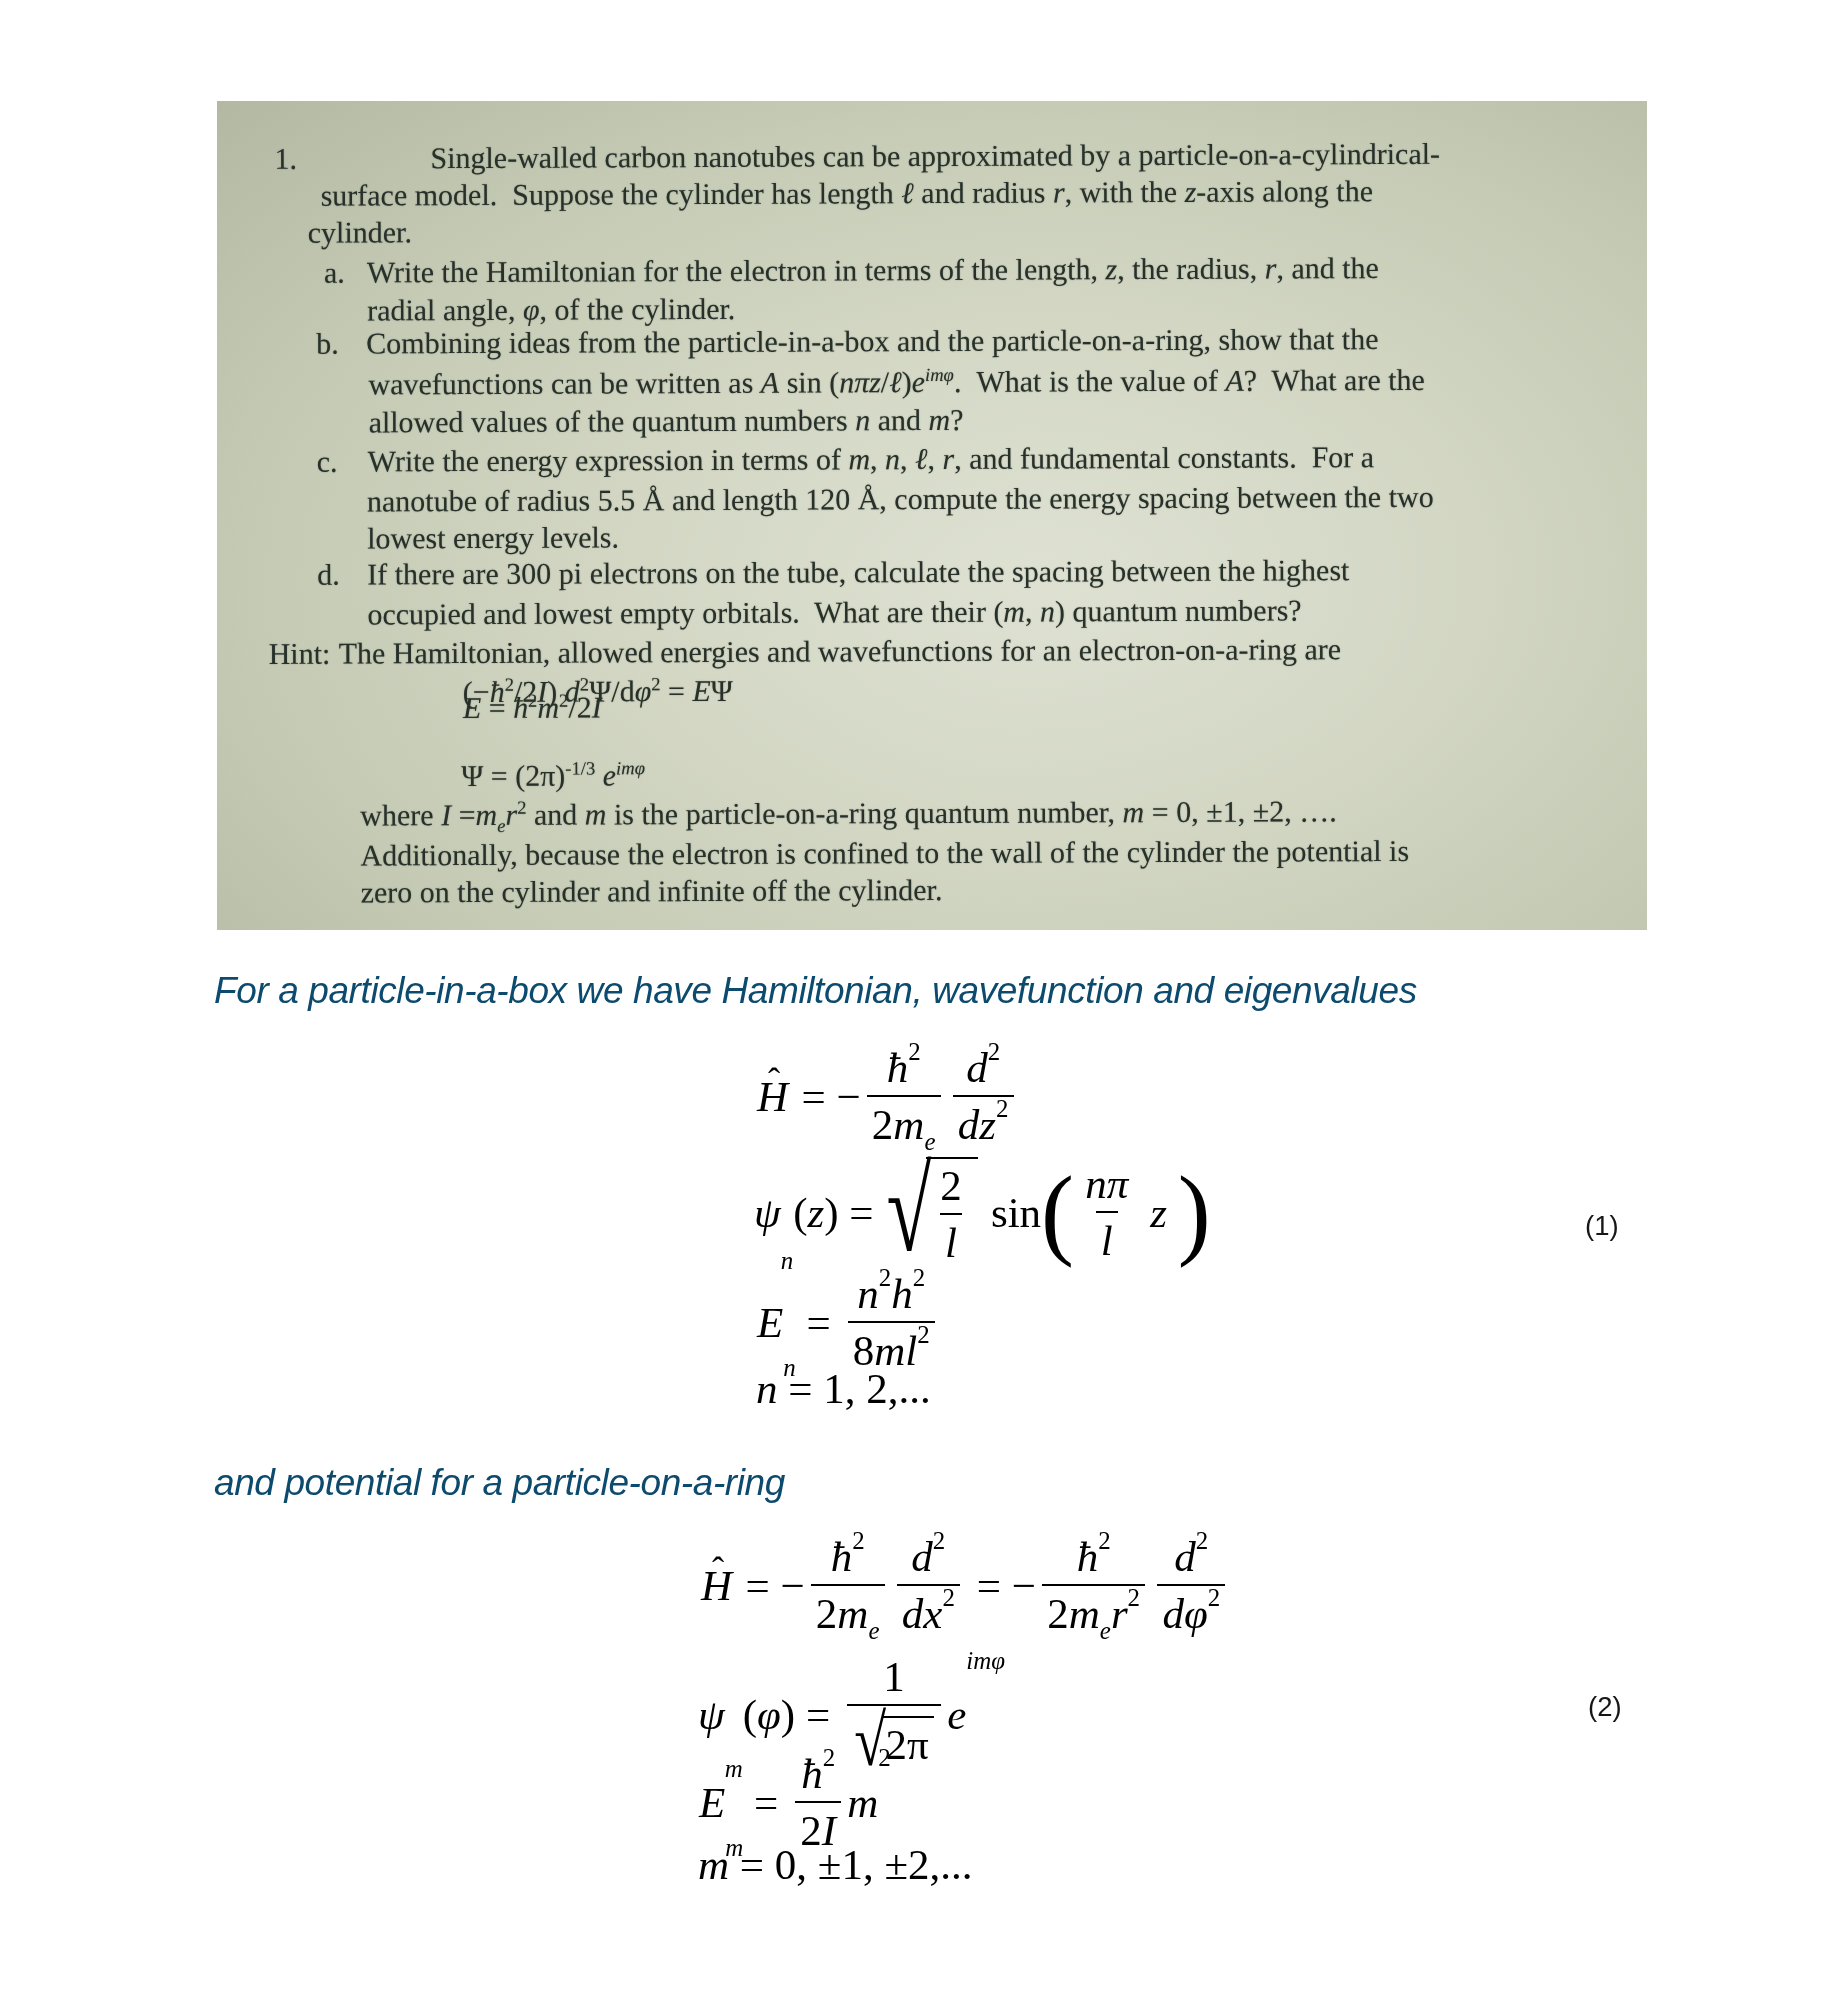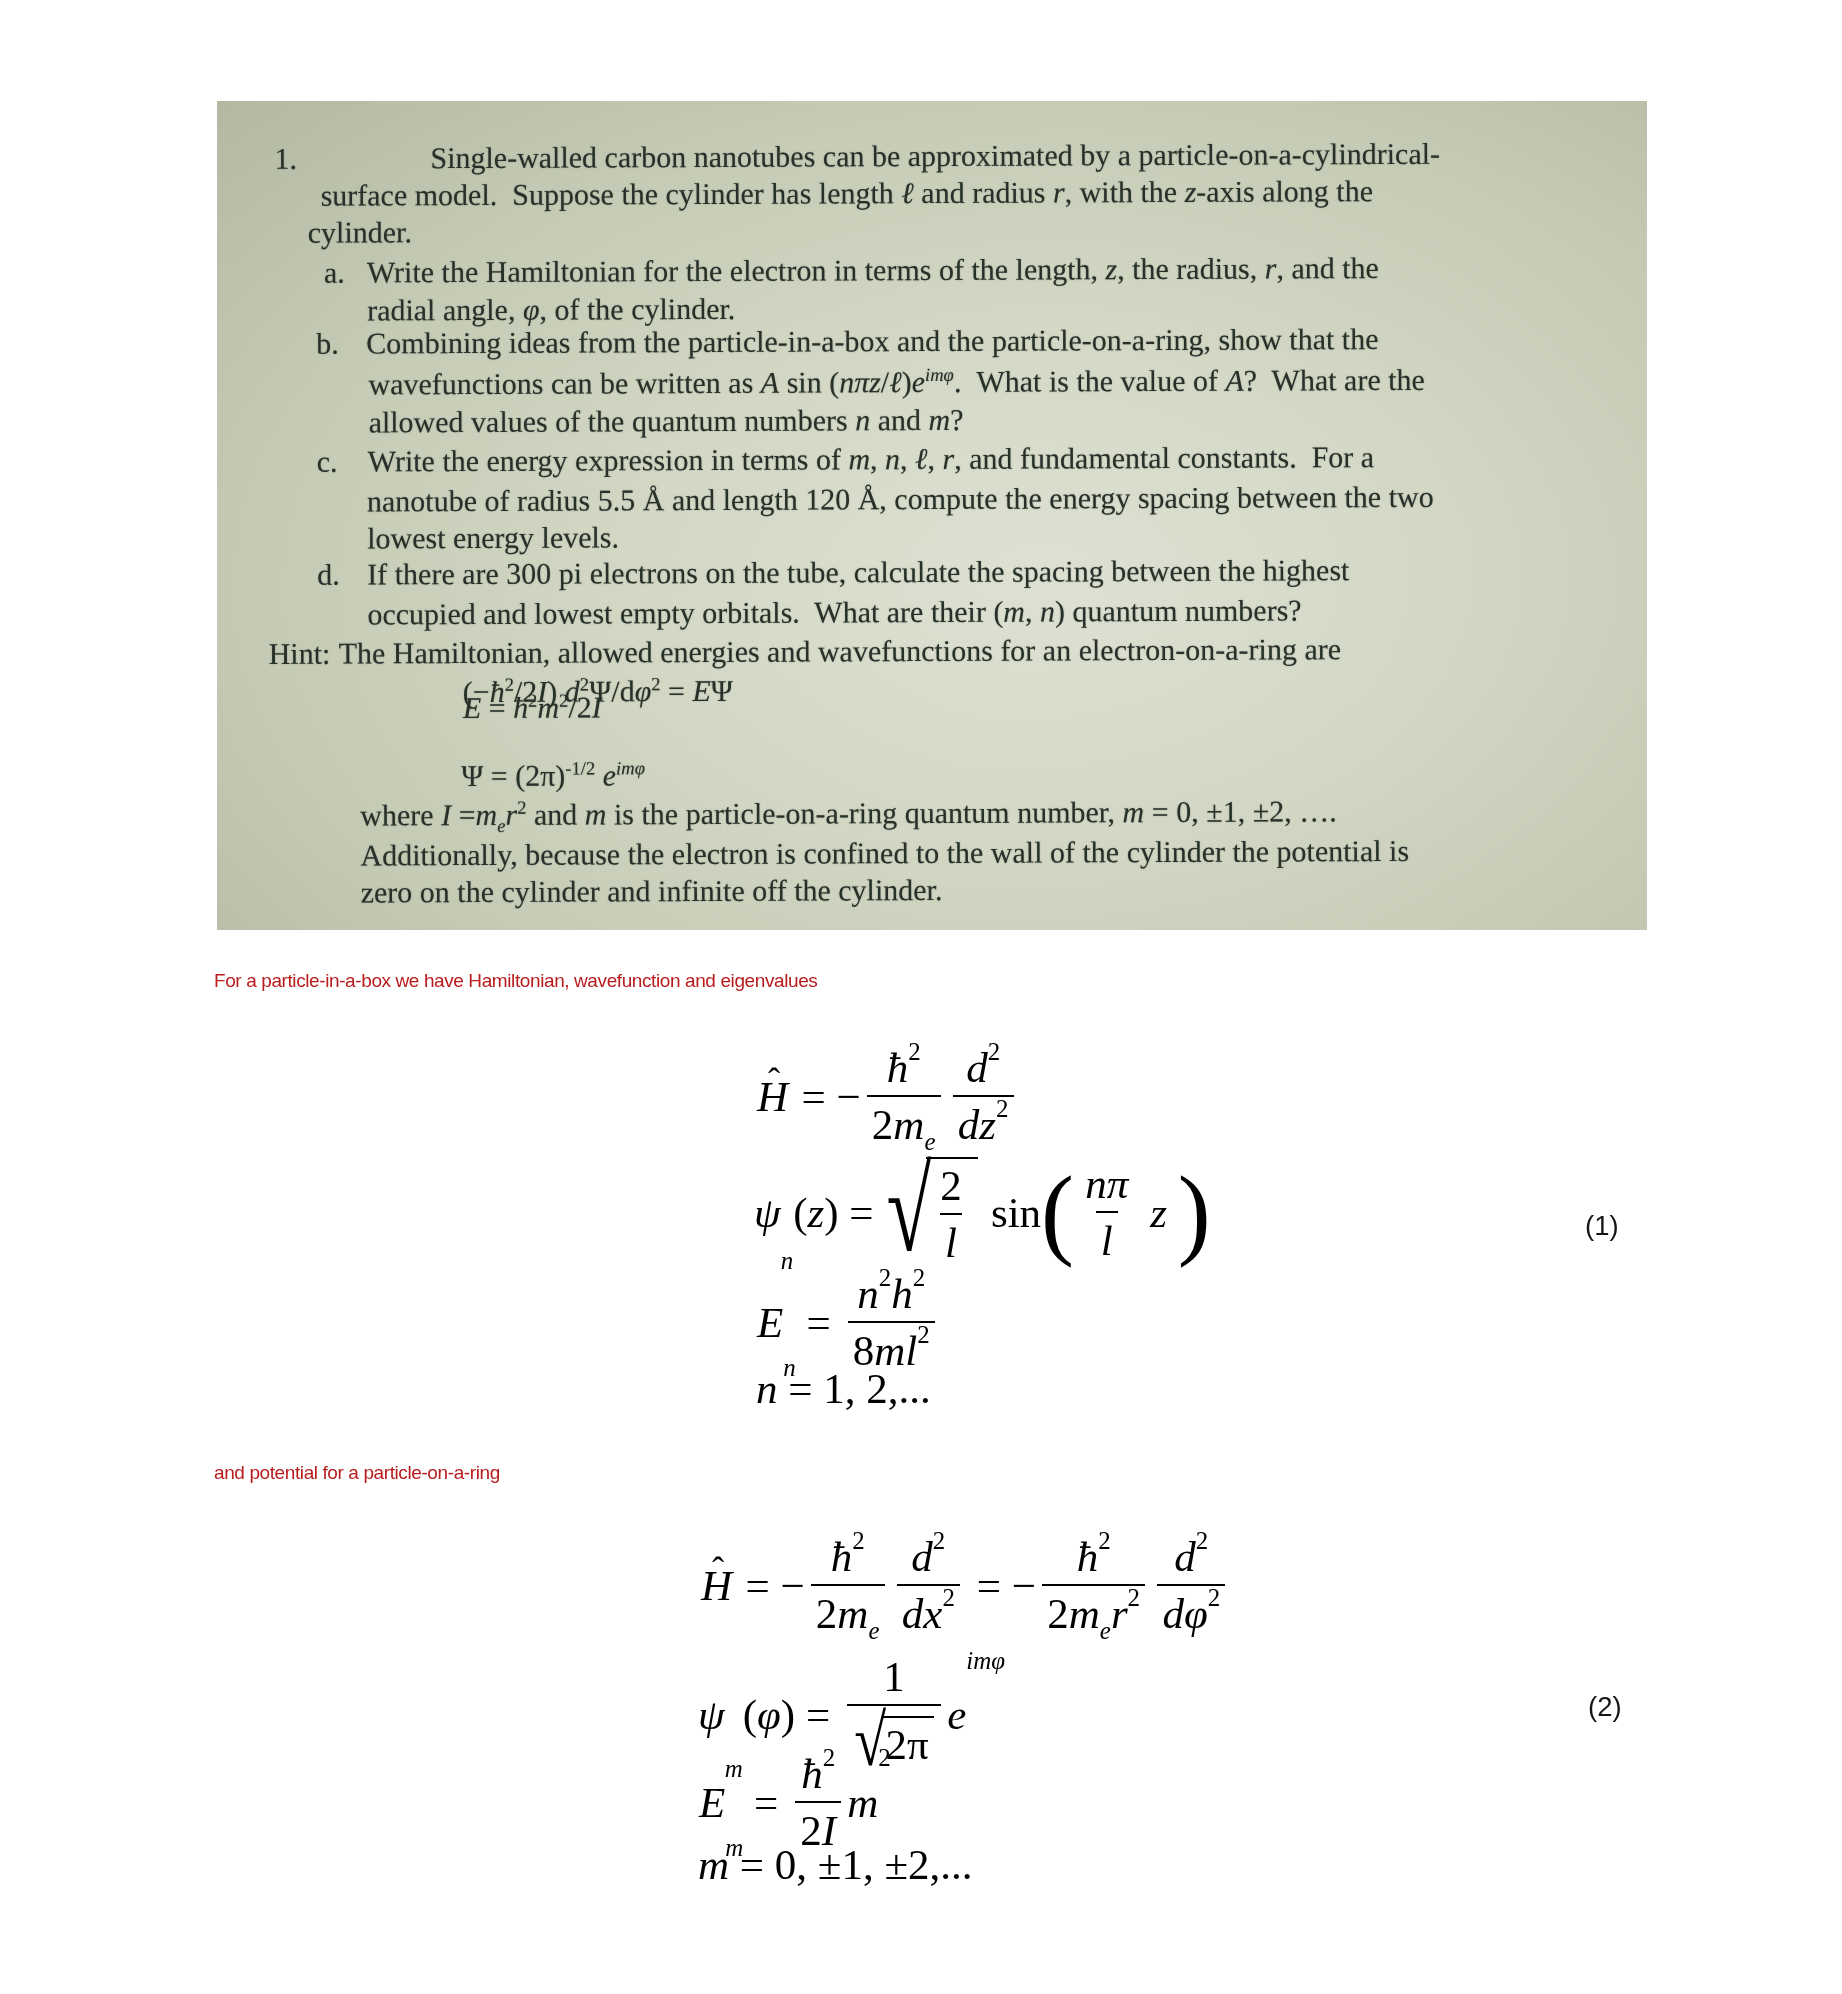--- a/index.html
+++ b/index.html
@@ -25,21 +25,21 @@
     font-size:30px;line-height:1.2;color:#27312a;
     white-space:pre;
     text-shadow:0 0 1.4px rgba(39,49,42,.45);
   }
   .sline i{font-style:italic;}
   .sline sup,.sline sub{font-size:.62em;}
   
   .doc-text{
     position:absolute;
     font-family:"Liberation Sans","DejaVu Sans",sans-serif;
-    font-size:19px;letter-spacing:-0.4px;color:#b91c1c;white-space:pre;
+    font-size:37px;letter-spacing:-0.4px;color:#0c4a6e;white-space:pre;font-style:italic;
   }
   .eq-label{
     position:absolute;
     font-family:"Liberation Sans","DejaVu Sans",sans-serif;
     font-size:27.5px;color:#161616;
   }
   
   .eq{
     position:absolute;
     font-family:"Liberation Serif","DejaVu Serif",serif;
@@ -84,21 +84,21 @@
       <div class="sline" style="left:151px;top:340px">Write the energy expression in terms of <i>m</i>, <i>n</i>, <i>ℓ</i>, <i>r</i>, and fundamental constants.  For a</div>
       <div class="sline" style="left:150px;top:380px">nanotube of radius 5.5 Å and length 120 Å, compute the energy spacing between the two</div>
       <div class="sline" style="left:150px;top:417px">lowest energy levels.</div>
       <div class="sline" style="left:100px;top:453px">d.</div>
       <div class="sline" style="left:150px;top:453px">If there are 300 pi electrons on the tube, calculate the spacing between the highest</div>
       <div class="sline" style="left:150px;top:493px">occupied and lowest empty orbitals.  What are their (<i>m</i>, <i>n</i>) quantum numbers?</div>
       <div class="sline" style="left:51px;top:532px">Hint:</div>
       <div class="sline" style="left:121px;top:532px">The Hamiltonian, allowed energies and wavefunctions for an electron-on-a-ring are</div>
       <div class="sline" style="left:245px;top:571px">(−<i>ħ</i><sup>2</sup>/2<i>I</i>) <i>d</i><sup>2</sup>Ψ/d<i>φ</i><sup>2</sup> = <i>E</i>Ψ</div>
       <div class="sline" style="left:245px;top:587px"><i>E</i> = <i>ħ</i><sup>2</sup><i>m</i><sup>2</sup>/2<i>I</i></div>
-      <div class="sline" style="left:243px;top:655px">Ψ = (2π)<sup>-1/2</sup> <i>e</i><sup><i>imφ</i></sup></div>
+      <div class="sline" style="left:243px;top:655px">Ψ = (2π)<sup>-1/3</sup> <i>e</i><sup><i>imφ</i></sup></div>
       <div class="sline" style="left:142px;top:694px">where <i>I</i> =<i>m<sub>e</sub>r</i><sup>2</sup> and <i>m</i> is the particle-on-a-ring quantum number, <i>m</i> = 0, ±1, ±2, ….</div>
       <div class="sline" style="left:142px;top:734px">Additionally, because the electron is confined to the wall of the cylinder the potential is</div>
       <div class="sline" style="left:142px;top:771px">zero on the cylinder and infinite off the cylinder.</div>
     </div>
   </div>
 
   <div class="doc-text" style="left:214px;top:970px">For a particle-in-a-box we have Hamiltonian, wavefunction and eigenvalues</div>
 
   <div class="eq" style="left:757px;top:1043px"><span class="mrow"><span class="mhat"><span class="mi">H</span><span class="hm">ˆ</span></span><span class="ms"> = −</span><span class="mfrac"><span class="num"><span class="mrow"><span class="mi">ħ</span><span class="msup"><span class="mrow"><span class="ms">2</span></span></span></span></span><span class="den"><span class="mrow"><span class="ms">2</span><span class="mi">m</span><span class="msub"><span class="mrow"><span class="mi">e</span></span></span></span></span></span><span class="mfrac"><span class="num"><span class="mrow"><span class="mi">d</span><span class="msup"><span class="mrow"><span class="ms">2</span></span></span></span></span><span class="den"><span class="mrow"><span class="mi">dz</span><span class="msup"><span class="mrow"><span class="ms">2</span></span></span></span></span></span></span></div>
   <div class="eq" style="left:754px;top:1157px"><span class="mrow"><span class="mi">ψ</span><span class="msub"><span class="mrow"><span class="mi">n</span></span></span><span class="ms">(</span><span class="mi">z</span><span class="ms">) = </span><span class="msqrt tall"><span class="srad">√</span><span class="sbody"><span class="mrow"><span class="mfrac"><span class="num"><span class="mrow"><span class="ms">2</span></span></span><span class="den"><span class="mrow"><span class="mi">l</span></span></span></span></span></span></span><span class="ms"> sin</span><span class="mpar"><span class="pfence">(</span><span class="mrow"><span class="mfrac"><span class="num"><span class="mrow"><span class="mi">nπ</span></span></span><span class="den"><span class="mrow"><span class="mi">l</span></span></span></span><span class="mi"> z</span><span class="ms"> </span></span><span class="pfence">)</span></span></span></div>

